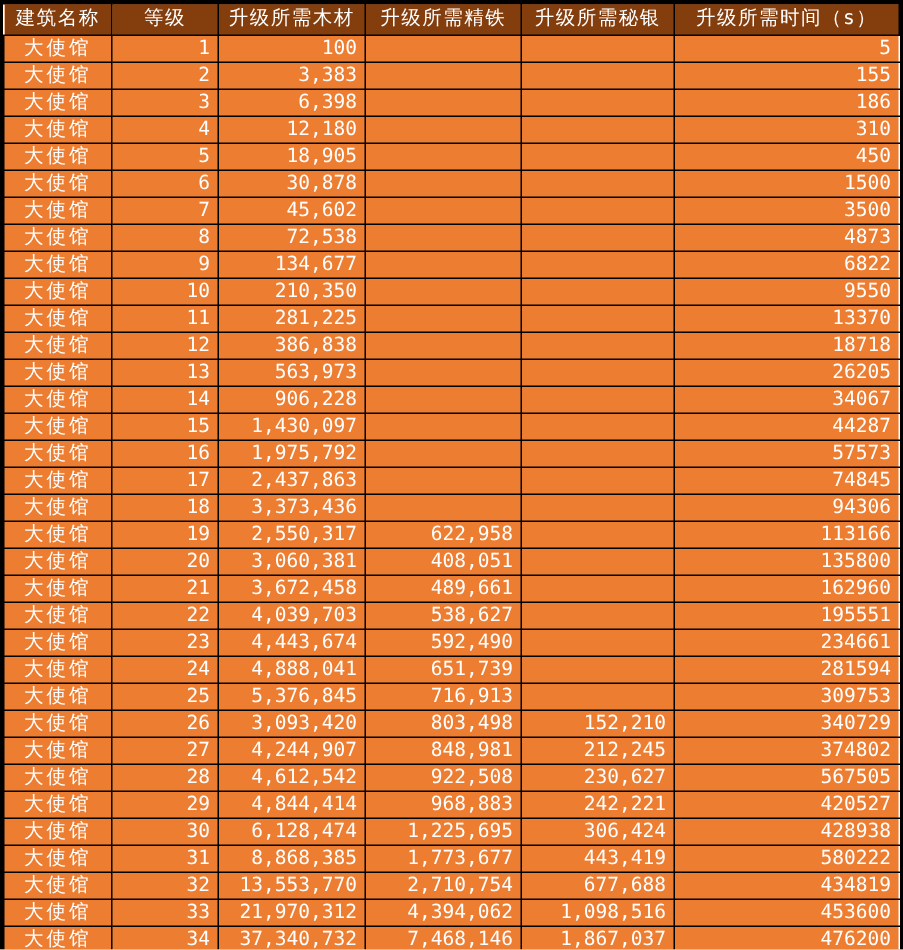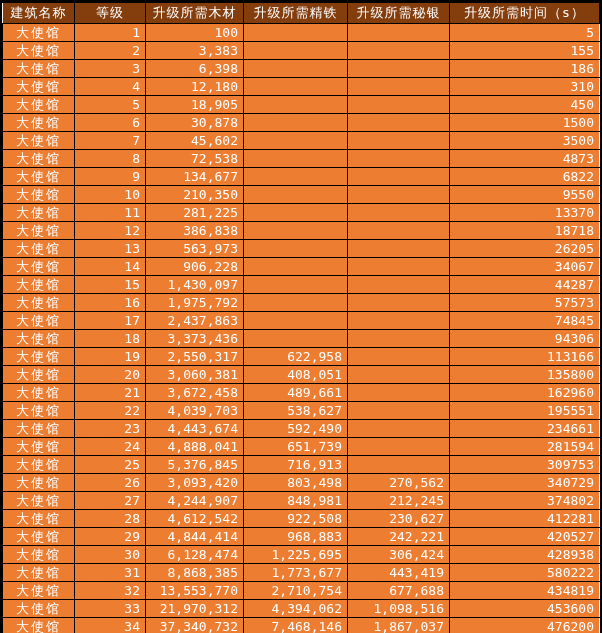--- a/index.html
+++ b/index.html
@@ -265,38 +265,38 @@
             <td class="col-wood">5,376,845</td>
             <td class="col-iron">716,913</td>
             <td class="col-mithril"></td>
             <td class="col-time">309753</td>
           </tr>
           <tr>
             <td class="col-name">大使馆</td>
             <td class="col-level">26</td>
             <td class="col-wood">3,093,420</td>
             <td class="col-iron">803,498</td>
-            <td class="col-mithril">270,562</td>
+            <td class="col-mithril">152,210</td>
             <td class="col-time">340729</td>
           </tr>
           <tr>
             <td class="col-name">大使馆</td>
             <td class="col-level">27</td>
             <td class="col-wood">4,244,907</td>
             <td class="col-iron">848,981</td>
             <td class="col-mithril">212,245</td>
             <td class="col-time">374802</td>
           </tr>
           <tr>
             <td class="col-name">大使馆</td>
             <td class="col-level">28</td>
             <td class="col-wood">4,612,542</td>
             <td class="col-iron">922,508</td>
             <td class="col-mithril">230,627</td>
-            <td class="col-time">412281</td>
+            <td class="col-time">567505</td>
           </tr>
           <tr>
             <td class="col-name">大使馆</td>
             <td class="col-level">29</td>
             <td class="col-wood">4,844,414</td>
             <td class="col-iron">968,883</td>
             <td class="col-mithril">242,221</td>
             <td class="col-time">420527</td>
           </tr>
           <tr>

